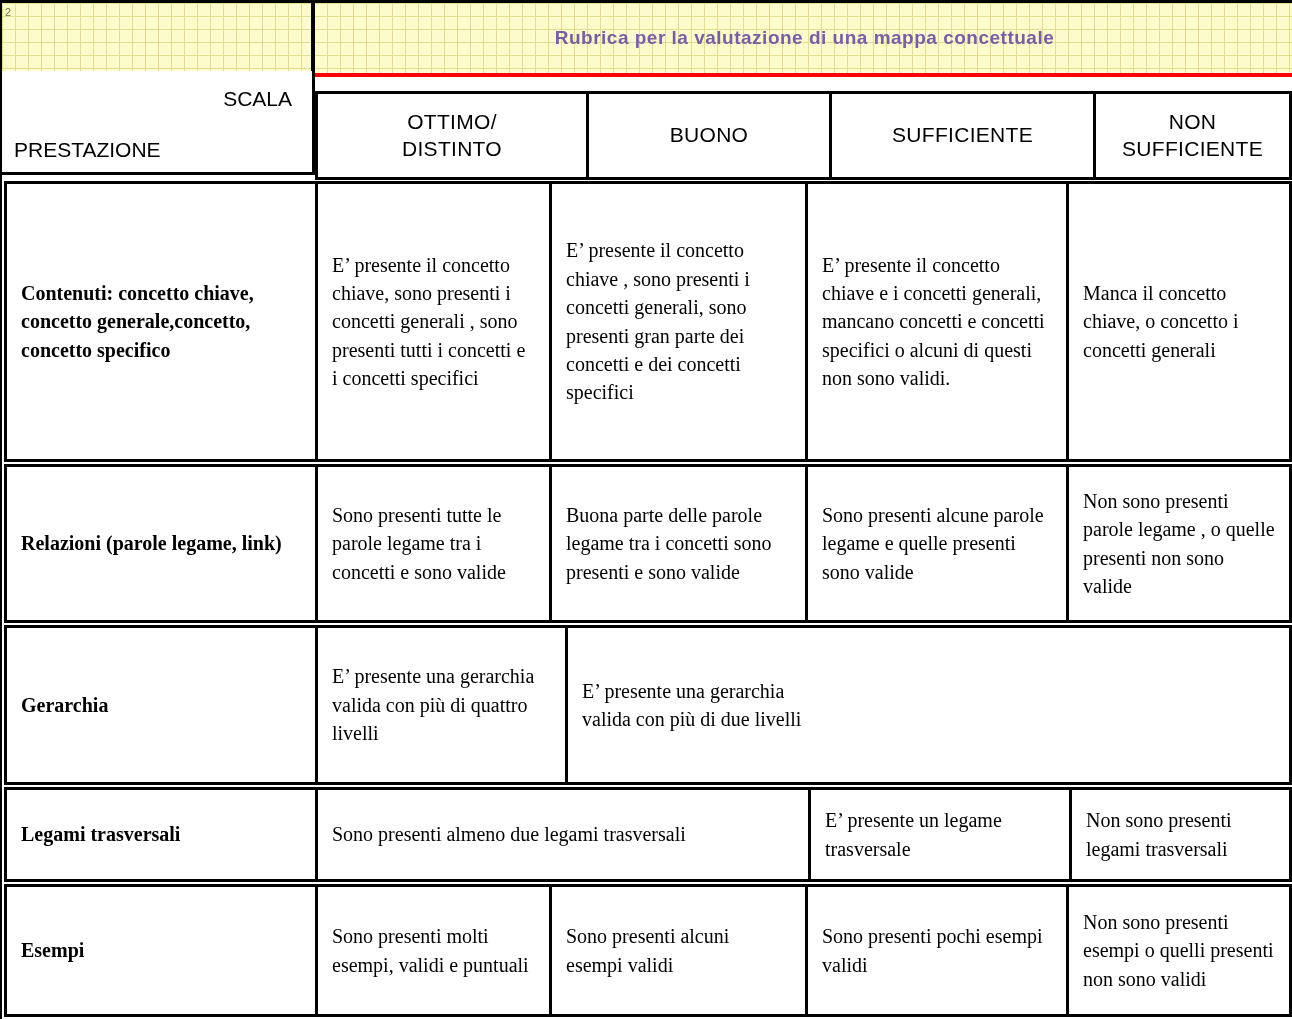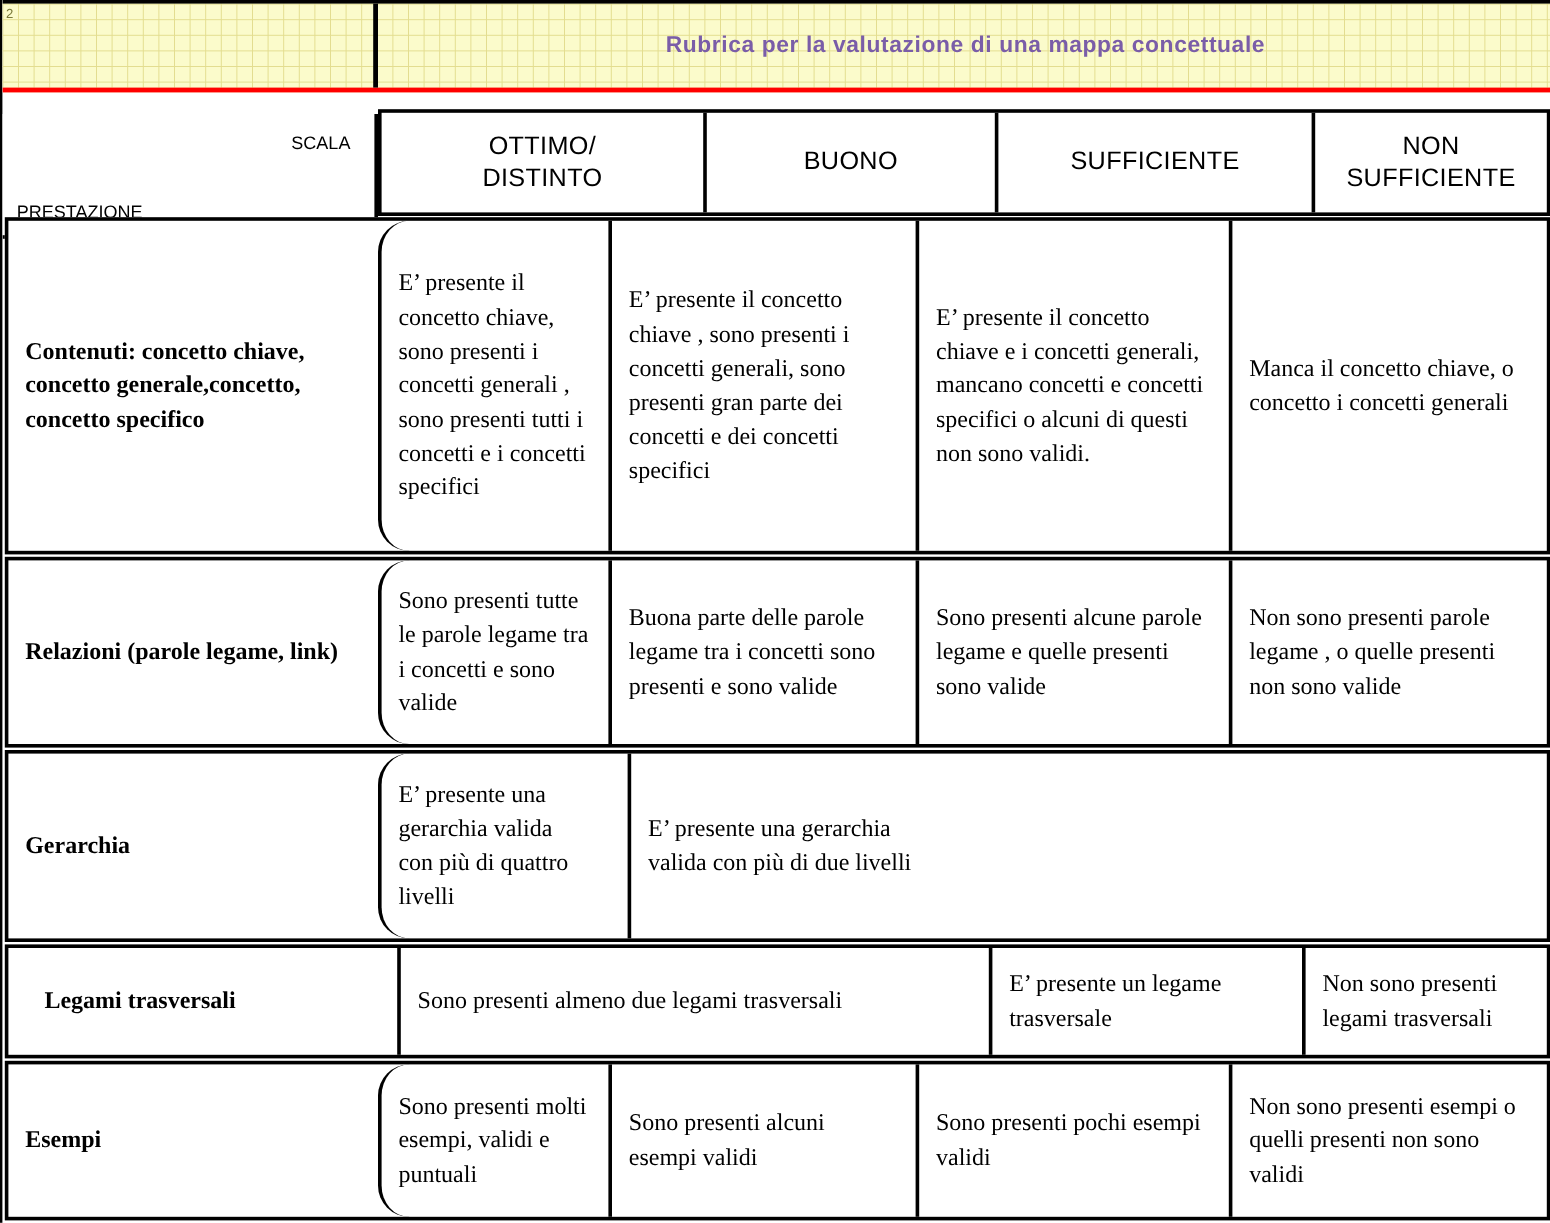--- a/index.html
+++ b/index.html
@@ -35,25 +35,25 @@
     font-family:"Liberation Sans",sans-serif;
   }
   .band-title { flex:1; display:flex; align-items:center; justify-content:center; }
   .title {
     font-family:"Liberation Sans","DejaVu Sans",sans-serif;
     font-weight:bold; font-size:19px;
     color:var(--title_color); letter-spacing:0.5px; white-space:nowrap;
   }
   
   .corner-header {
-    position:absolute; left:0; top:95px; width:313px; height:104px;
+    position:absolute; left:0; top:71px; width:313px; height:104px;
     border-right:3px solid var(--border_black);
     border-bottom:3px solid var(--border_black);
     background:#fff;
-    font-family:"Liberation Sans","DejaVu Sans",sans-serif; font-size:15px;
+    font-family:"Liberation Sans","DejaVu Sans",sans-serif; font-size:21px;
   }
   .scala { position:absolute; top:16px; right:20px; }
   .prestazione { position:absolute; bottom:10px; left:12px; }
   .col-headers {
     position:absolute; left:313px; top:91px; width:977px; height:89px;
     display:flex; border:3px solid var(--border_black); background:#fff;
   }
   .col-h {
     display:flex; align-items:center; justify-content:center; text-align:center;
     font-family:"Liberation Sans","DejaVu Sans",sans-serif; font-size:21px;
@@ -62,29 +62,29 @@
   .col-h + .col-h { border-left:3px solid var(--border_black); }
   .ch1 { width:268px; } .ch2 { width:243px; } .ch3 { width:264px; } .ch4 { flex:1; }
   
   .row {
     position:absolute; left:2px; width:1288px;
     border:3px solid var(--border_black); background:#fff; display:flex;
   }
   .r1 { top:181px; height:281px; }
   .r2 { top:464px; height:159px; }
   .r3 { top:625px; height:160px; }
-  .r4 { top:787px; height:95px;padding-left:16px;  }
+  .r4 { top:787px; height:95px;  }
   .r5 { top:884px; height:133px; }
   .cell {
     display:flex; align-items:center;
     padding:10px 14px; font-size:20px; line-height:1.42;
   }
   .cell + .cell { border-left:3px solid var(--border_black); }
   .crit { width:308px; font-weight:bold; }
-  .c1 { width:192px;border-radius:26px; } .c2 { width:240px; } .c3 { width:261px;margin-left:16px; } .c4 { flex:1; }
+  .c1 { width:234px; } .c2 { width:240px; } .c3 { width:261px;margin-left:16px; } .c4 { flex:1; }
   .cmerge { width:477px; }
 </style>
 </head>
 <body>
 
 <div class="page">
 
   <div class="band">
     <div class="band-left">
       <span class="corner-mark">2</span>

